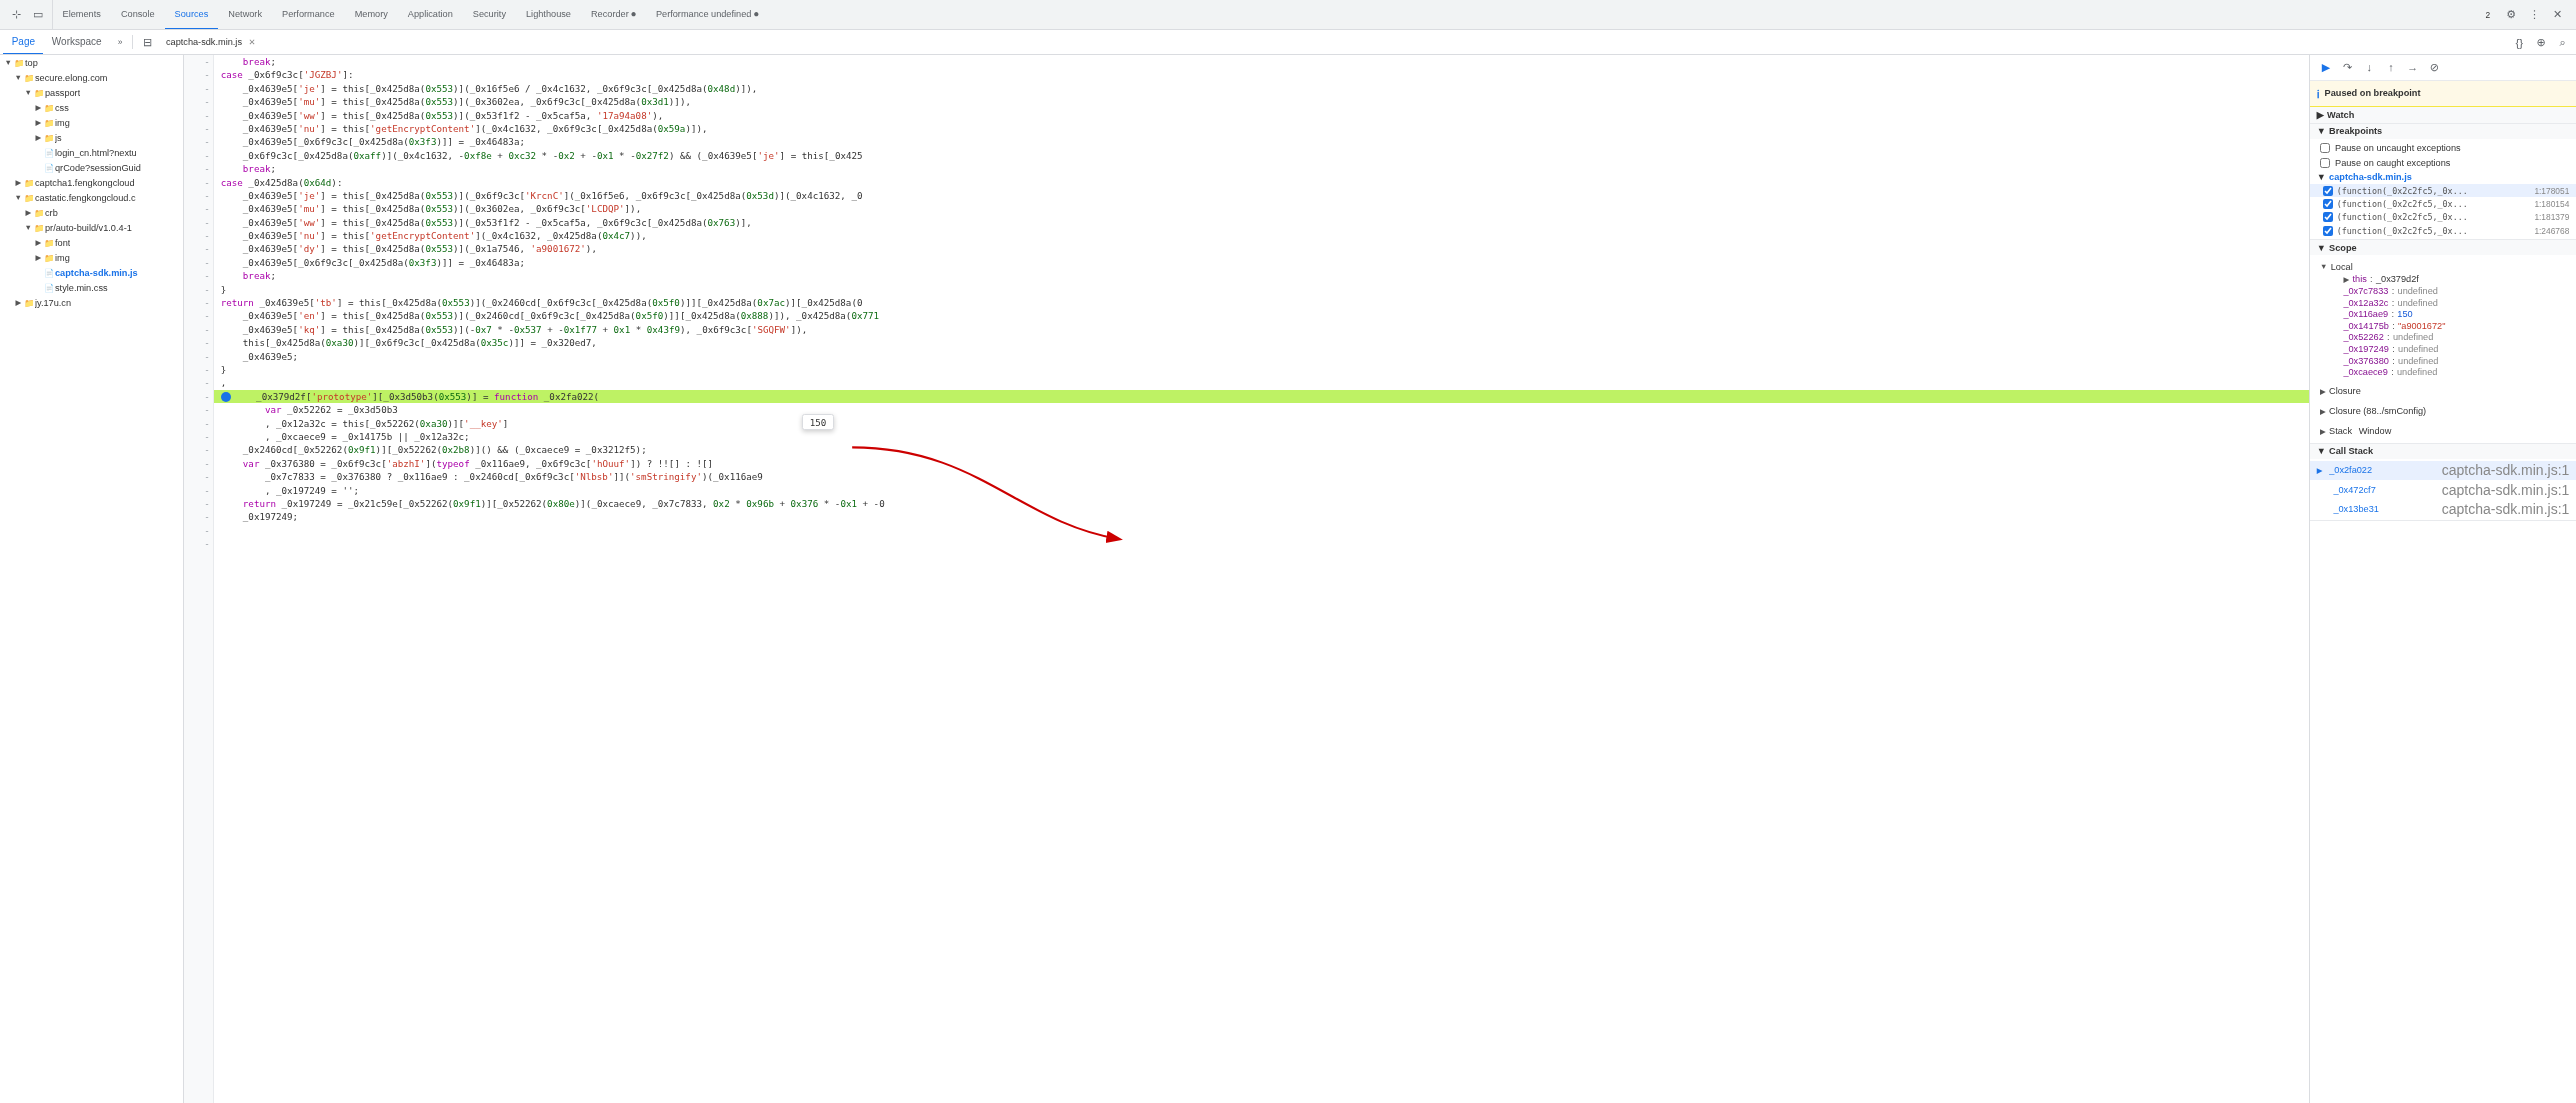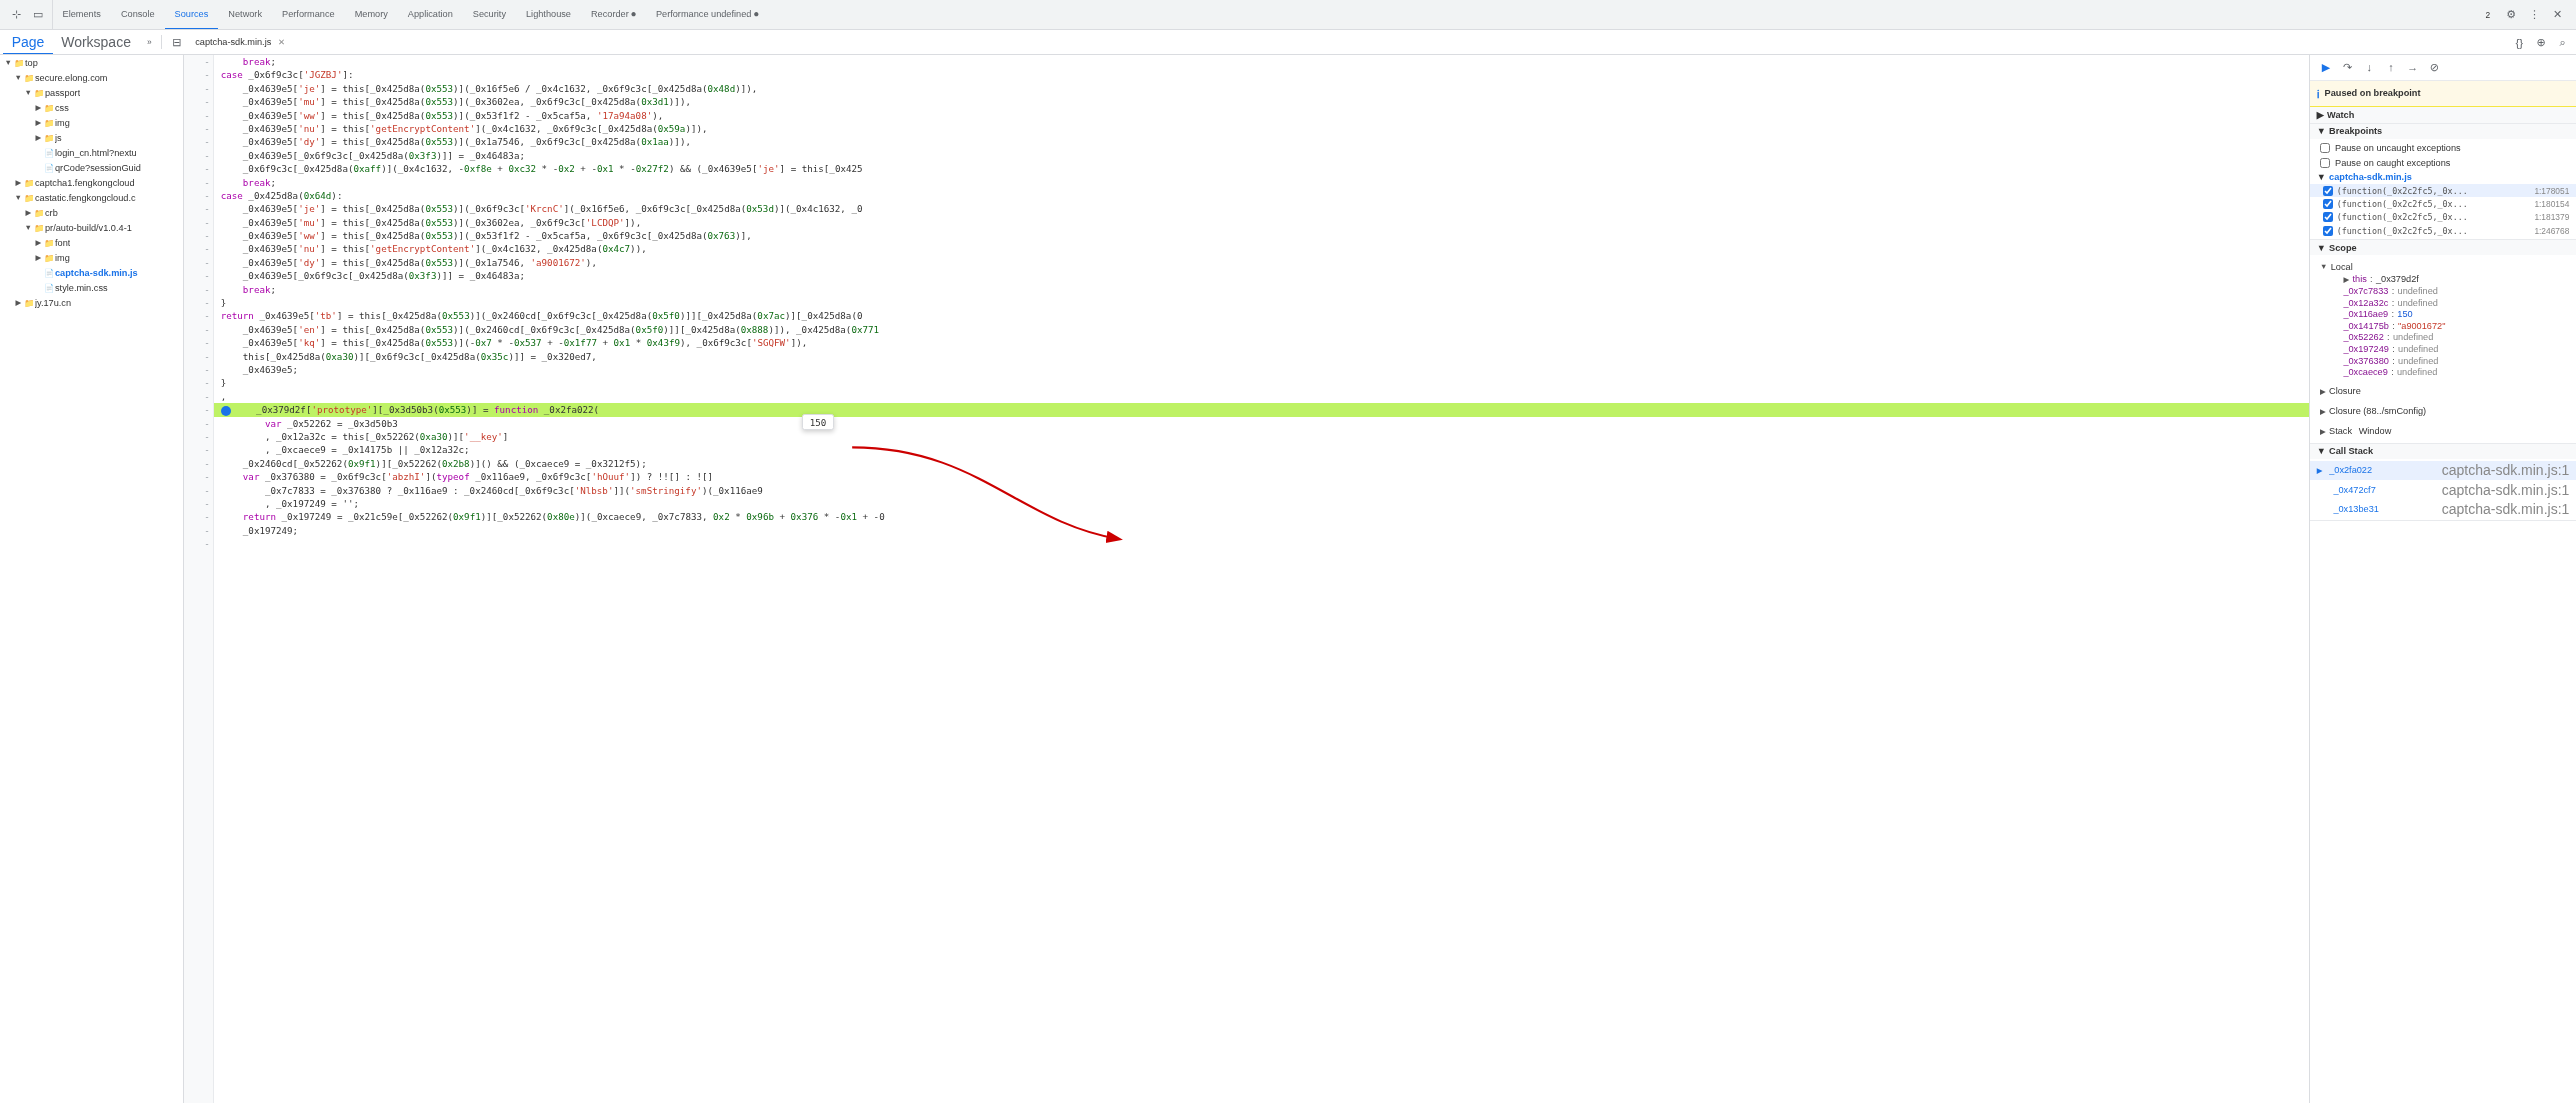--- a/index.html
+++ b/index.html
@@ -56,21 +56,21 @@
       height: 25px;
       background: #fff;
       border-bottom: 0.8px solid #dadce0;
       padding: 0 3.3px;
     }
     .subtab {
       display: flex; align-items: center;
       padding: 0 8.4px;
       height: 100%;
       cursor: pointer;
-      font-size: 14px;
+      font-size: 10px;
       color: #5f6368;
       border-bottom: 1.7px solid transparent;
     }
     .subtab.active { color: #1a73e8; border-bottom: 1.7px solid #1a73e8; }
     .subtab-file {
       display: flex; align-items: center; gap: 3.3px;
       padding: 0 8.4px; height: 100%;
       font-size: 9.2px; color: #333; cursor: pointer;
     }
     .subtab-file .close-x { color: #888; font-size: 8.4px; margin-left: 3.3px; }
@@ -453,21 +453,20 @@
           <div class="line-num" style="color: rgb(154, 160, 166);">-</div>
           <div class="line-num" style="color: rgb(154, 160, 166);">-</div>
         </div>
       <div class="code-lines" id="code-lines-col">
           <div class="code-line">    <span class="kw">break</span>;</div>
           <div class="code-line"><span class="kw">case</span> _0x6f9c3c[<span class="str">'JGZBJ'</span>]:</div>
           <div class="code-line">    _0x4639e5[<span class="str">'je'</span>] = this[_0x425d8a(<span class="hex">0x553</span>)](_0x16f5e6 / _0x4c1632, _0x6f9c3c[_0x425d8a(<span class="hex">0x48d</span>)]),</div>
           <div class="code-line">    _0x4639e5[<span class="str">'mu'</span>] = this[_0x425d8a(<span class="hex">0x553</span>)](_0x3602ea, _0x6f9c3c[_0x425d8a(<span class="hex">0x3d1</span>)]),</div>
           <div class="code-line">    _0x4639e5[<span class="str">'ww'</span>] = this[_0x425d8a(<span class="hex">0x553</span>)](_0x53f1f2 - _0x5caf5a, <span class="str">'17a94a08'</span>),</div>
           <div class="code-line">    _0x4639e5[<span class="str">'nu'</span>] = this[<span class="str">'getEncryptContent'</span>](_0x4c1632, _0x6f9c3c[_0x425d8a(<span class="hex">0x59a</span>)]),</div>
-          <div class="code-line">    _0x4639e5[<span class="str">'dy'</span>] = this[_0x425d8a(<span class="hex">0x553</span>)](_0x1a7546, _0x6f9c3c[_0x425d8a(<span class="hex">0x1aa</span>)]),</div>
           <div class="code-line">    _0x4639e5[_0x6f9c3c[_0x425d8a(<span class="hex">0x3f3</span>)]] = _0x46483a;</div>
           <div class="code-line">    _0x6f9c3c[_0x425d8a(<span class="hex">0xaff</span>)](_0x4c1632, -<span class="hex">0xf8e</span> + <span class="hex">0xc32</span> * -<span class="hex">0x2</span> + -<span class="hex">0x1</span> * -<span class="hex">0x27f2</span>) &amp;&amp; (_0x4639e5[<span class="str">'je'</span>] = this[_0x425</div>
           <div class="code-line">    <span class="kw">break</span>;</div>
           <div class="code-line"><span class="kw">case</span> _0x425d8a(<span class="hex">0x64d</span>):</div>
           <div class="code-line">    _0x4639e5[<span class="str">'je'</span>] = this[_0x425d8a(<span class="hex">0x553</span>)](_0x6f9c3c[<span class="str">'KrcnC'</span>](_0x16f5e6, _0x6f9c3c[_0x425d8a(<span class="hex">0x53d</span>)](_0x4c1632, _0</div>
           <div class="code-line">    _0x4639e5[<span class="str">'mu'</span>] = this[_0x425d8a(<span class="hex">0x553</span>)](_0x3602ea, _0x6f9c3c[<span class="str">'LCDQP'</span>]),</div>
           <div class="code-line">    _0x4639e5[<span class="str">'ww'</span>] = this[_0x425d8a(<span class="hex">0x553</span>)](_0x53f1f2 - _0x5caf5a, _0x6f9c3c[_0x425d8a(<span class="hex">0x763</span>)],</div>
           <div class="code-line">    _0x4639e5[<span class="str">'nu'</span>] = this[<span class="str">'getEncryptContent'</span>](_0x4c1632, _0x425d8a(<span class="hex">0x4c7</span>)),</div>
           <div class="code-line">    _0x4639e5[<span class="str">'dy'</span>] = this[_0x425d8a(<span class="hex">0x553</span>)](_0x1a7546, <span class="str">'a9001672'</span>),</div>
           <div class="code-line">    _0x4639e5[_0x6f9c3c[_0x425d8a(<span class="hex">0x3f3</span>)]] = _0x46483a;</div>

